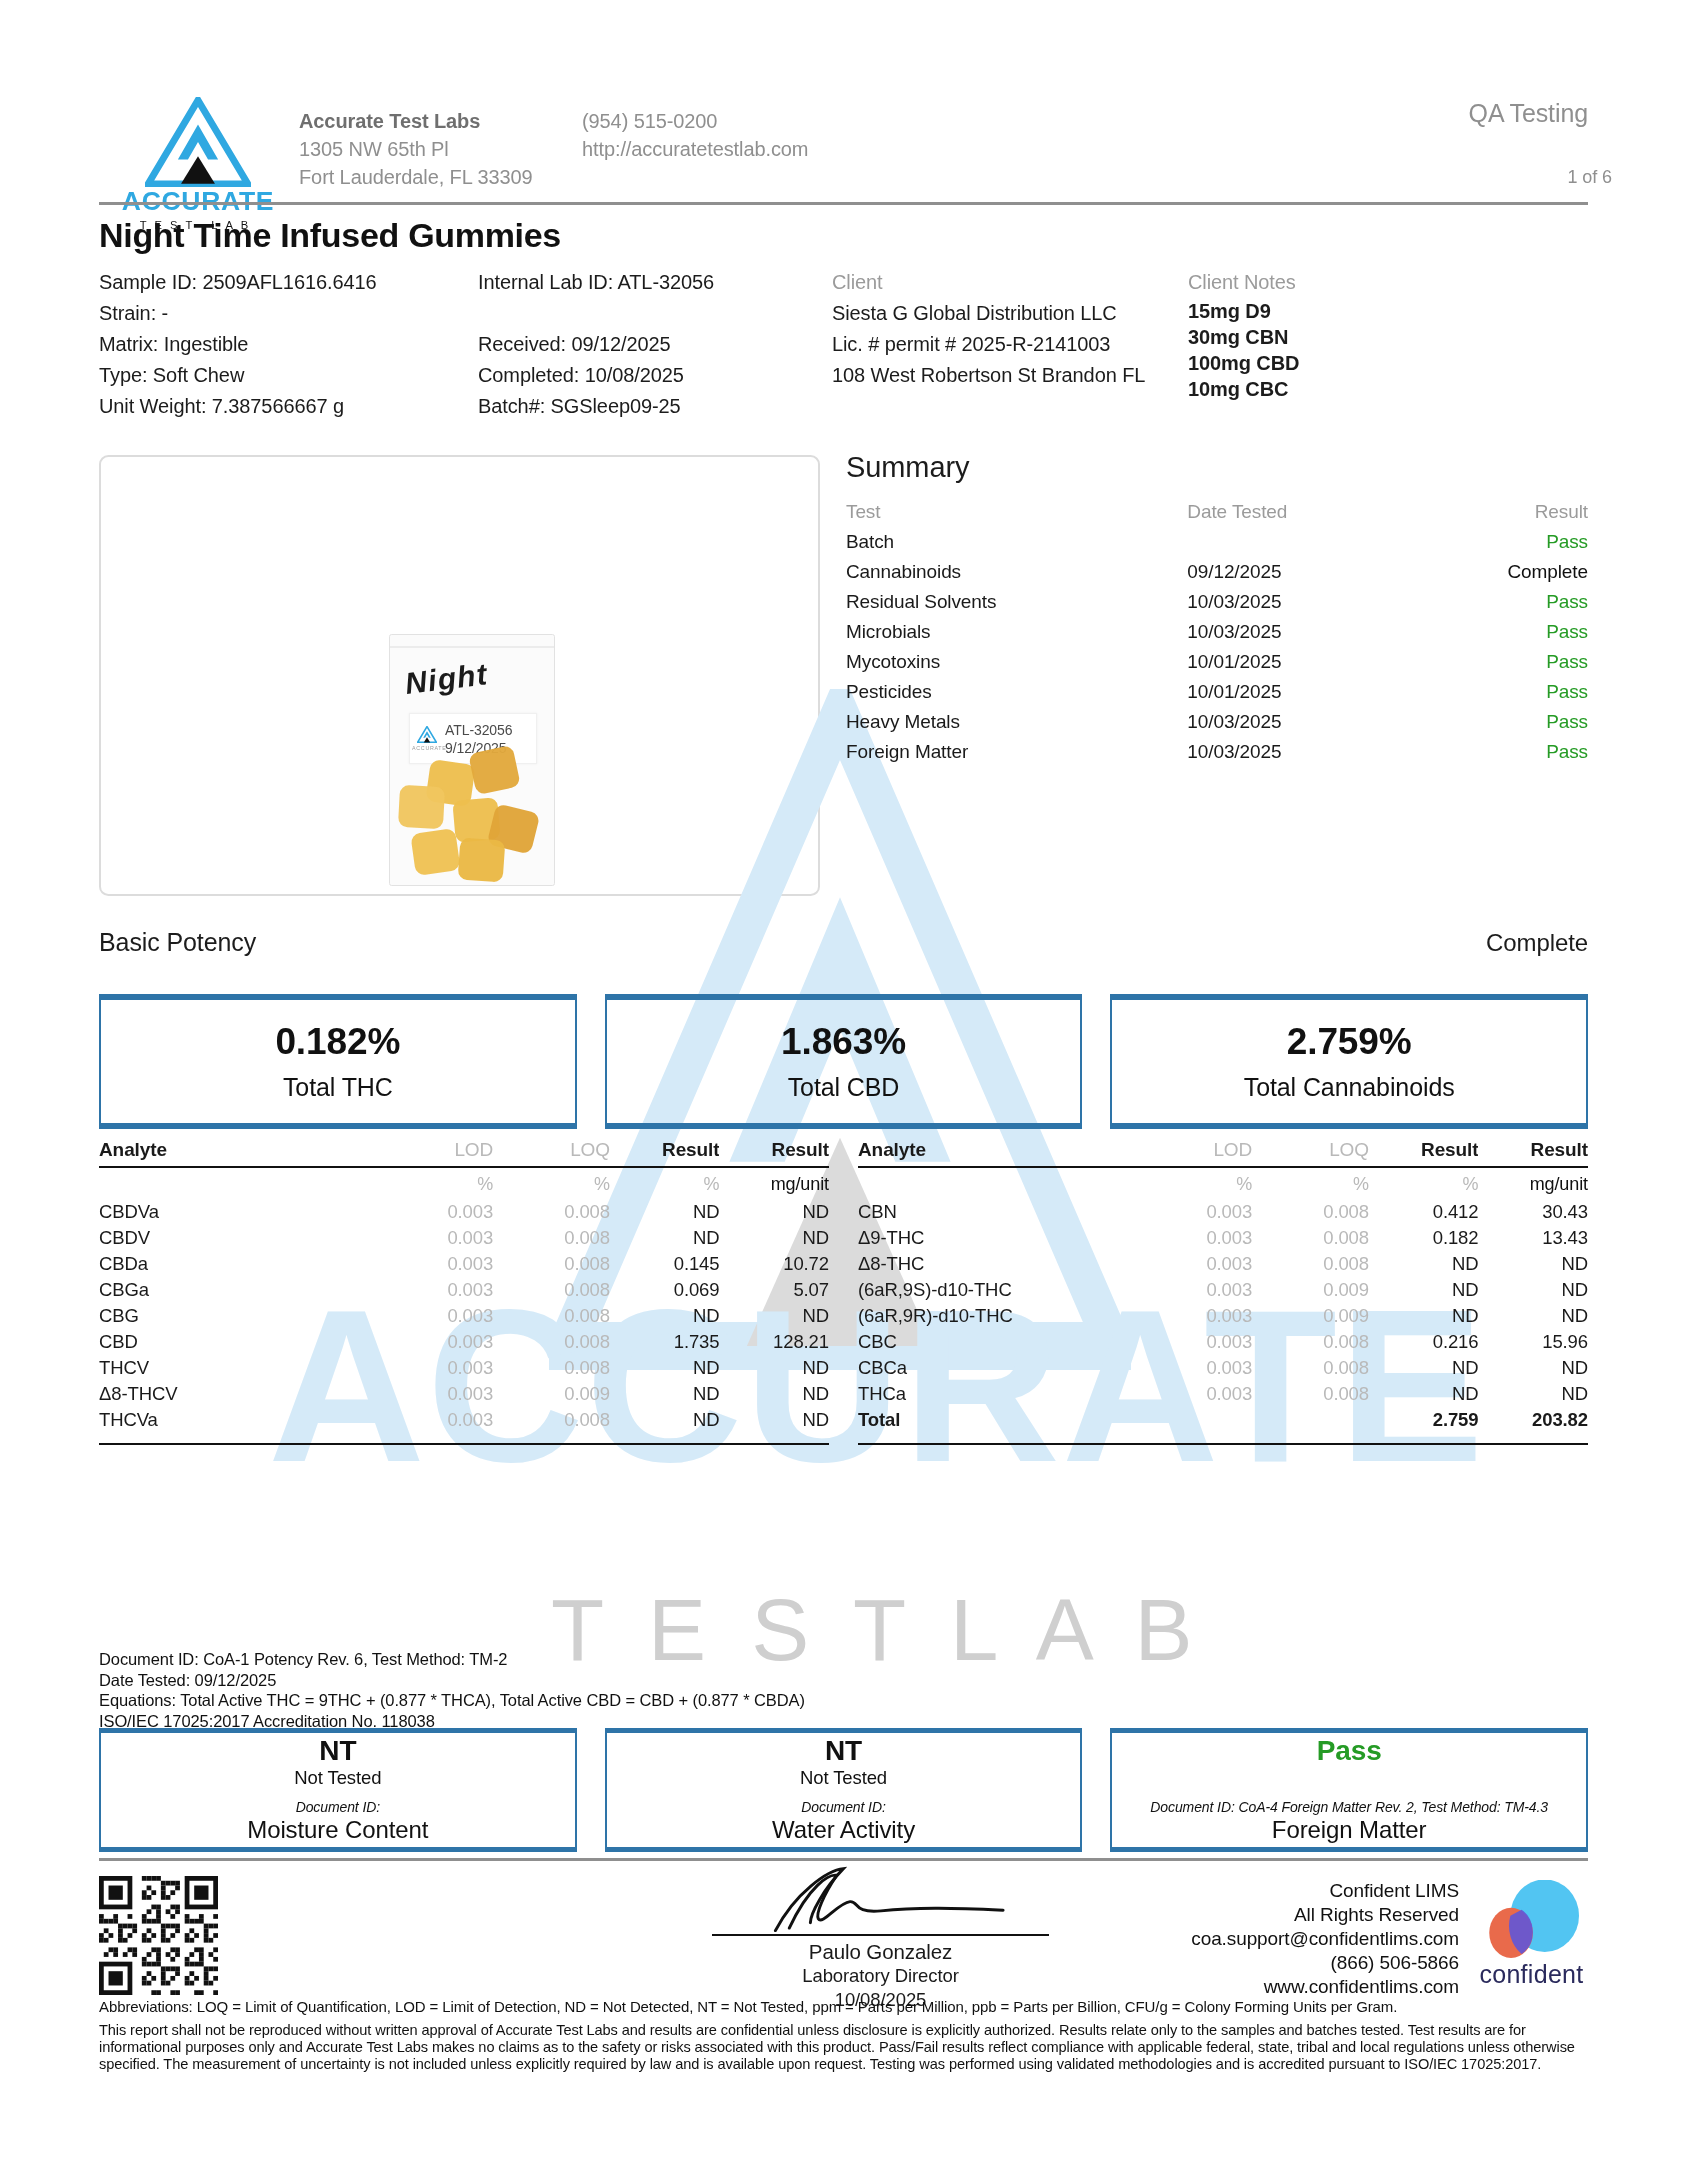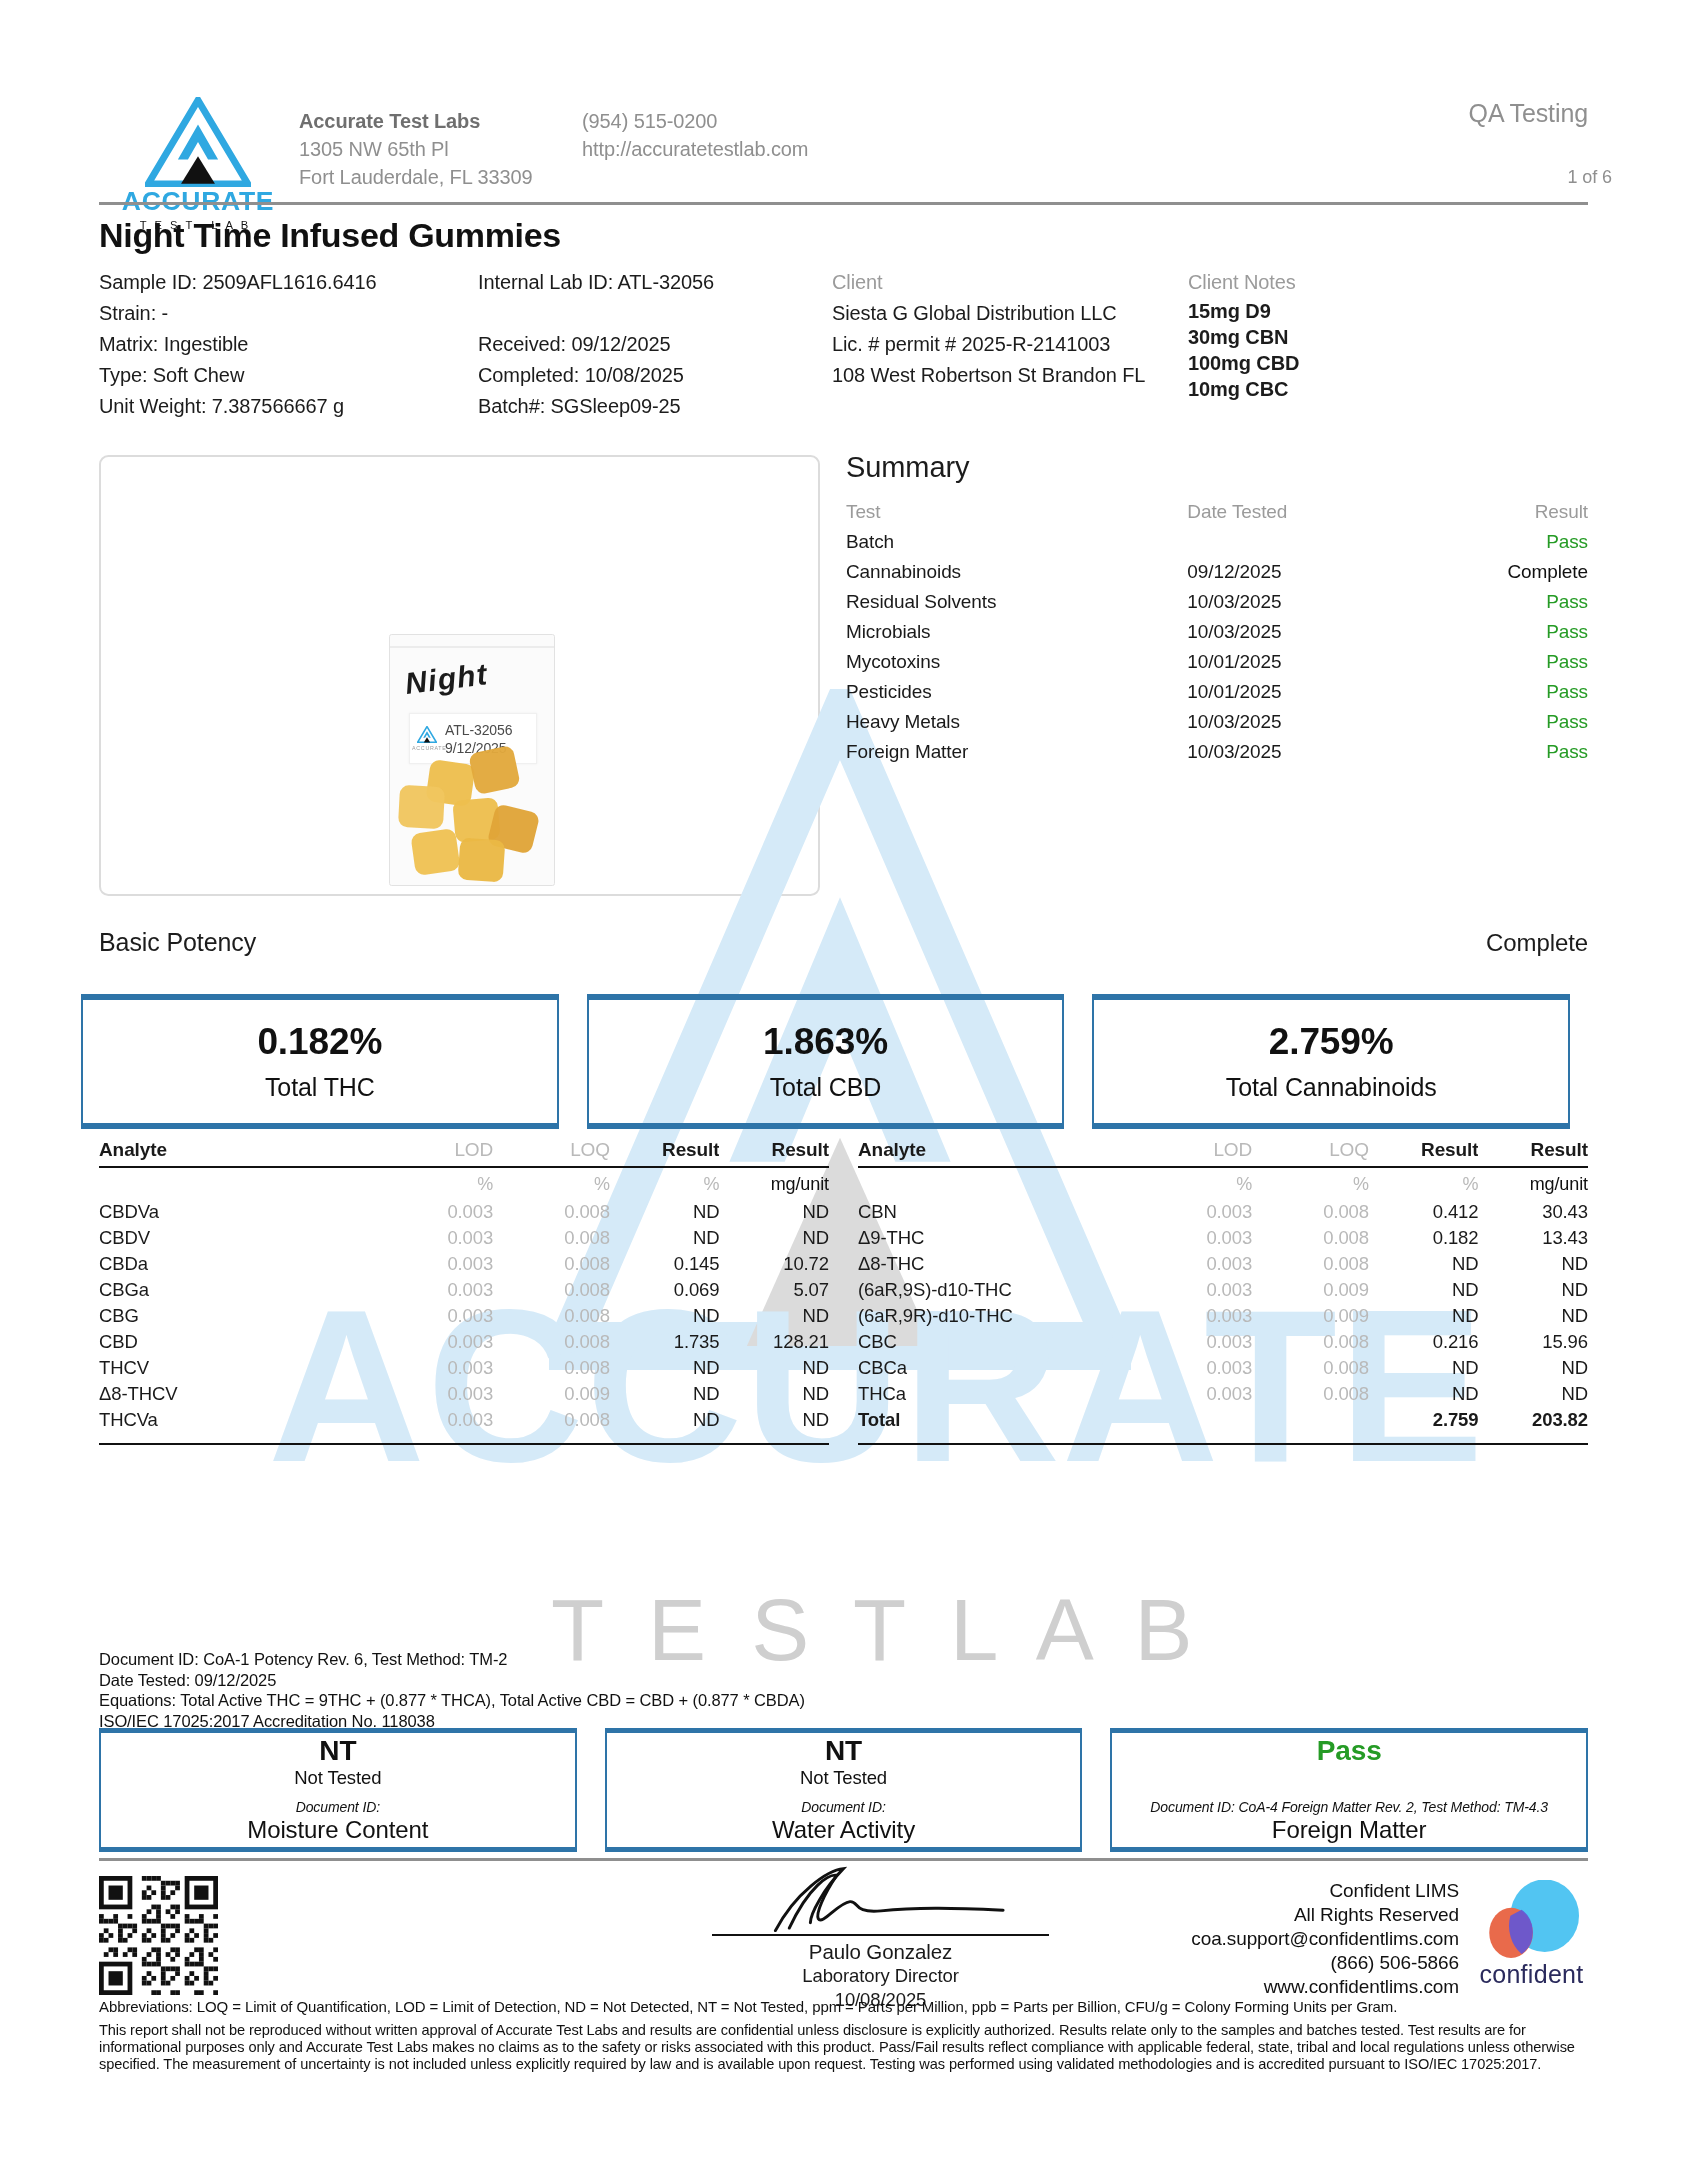--- a/index.html
+++ b/index.html
@@ -64,21 +64,21 @@
   .summary-wrap .cell-test{width:46%}
   .summary-wrap .cell-date{width:30%}
   .summary-wrap .cell-result{width:24%;text-align:right}
   .summary-rows .row{display:flex;height:30px;font-size:19px;align-items:flex-end}
   .summary-rows .cell-result.pass{color:var(--green)}
   .summary-rows .cell-result.plain{color:#111}
 
   
   .potency-title{left:99px;top:928px;font-size:25px;color:#1c1c1c}
   .potency-status{left:1257px;top:929px;width:331px;text-align:right;font-size:24px;color:#1c1c1c}
-  .potency-row{left:81px;top:994px;width:1489px;display:flex;gap:28px}
+  .potency-row{left:99px;top:994px;width:1489px;display:flex;gap:28px}
   .pcard{flex:1;border:2.6px solid var(--border-blue);border-top-width:6.6px;border-bottom-width:6.6px;height:123px;
          display:flex;flex-direction:column;align-items:center;justify-content:center;gap:10.6px;background:transparent}
   .pcard .pval{font-size:37px;font-weight:bold;color:#111}
   .pcard .plabel{font-size:25px;color:#111}
 
   
   .tables-row{left:99px;top:1139px;width:1489px;display:flex;gap:29px}
   .atable{flex:1;border-bottom:2.6px solid #111;padding-bottom:12px}
   .atable .cell{overflow:hidden}
   .atable .cell-name{width:37%}

